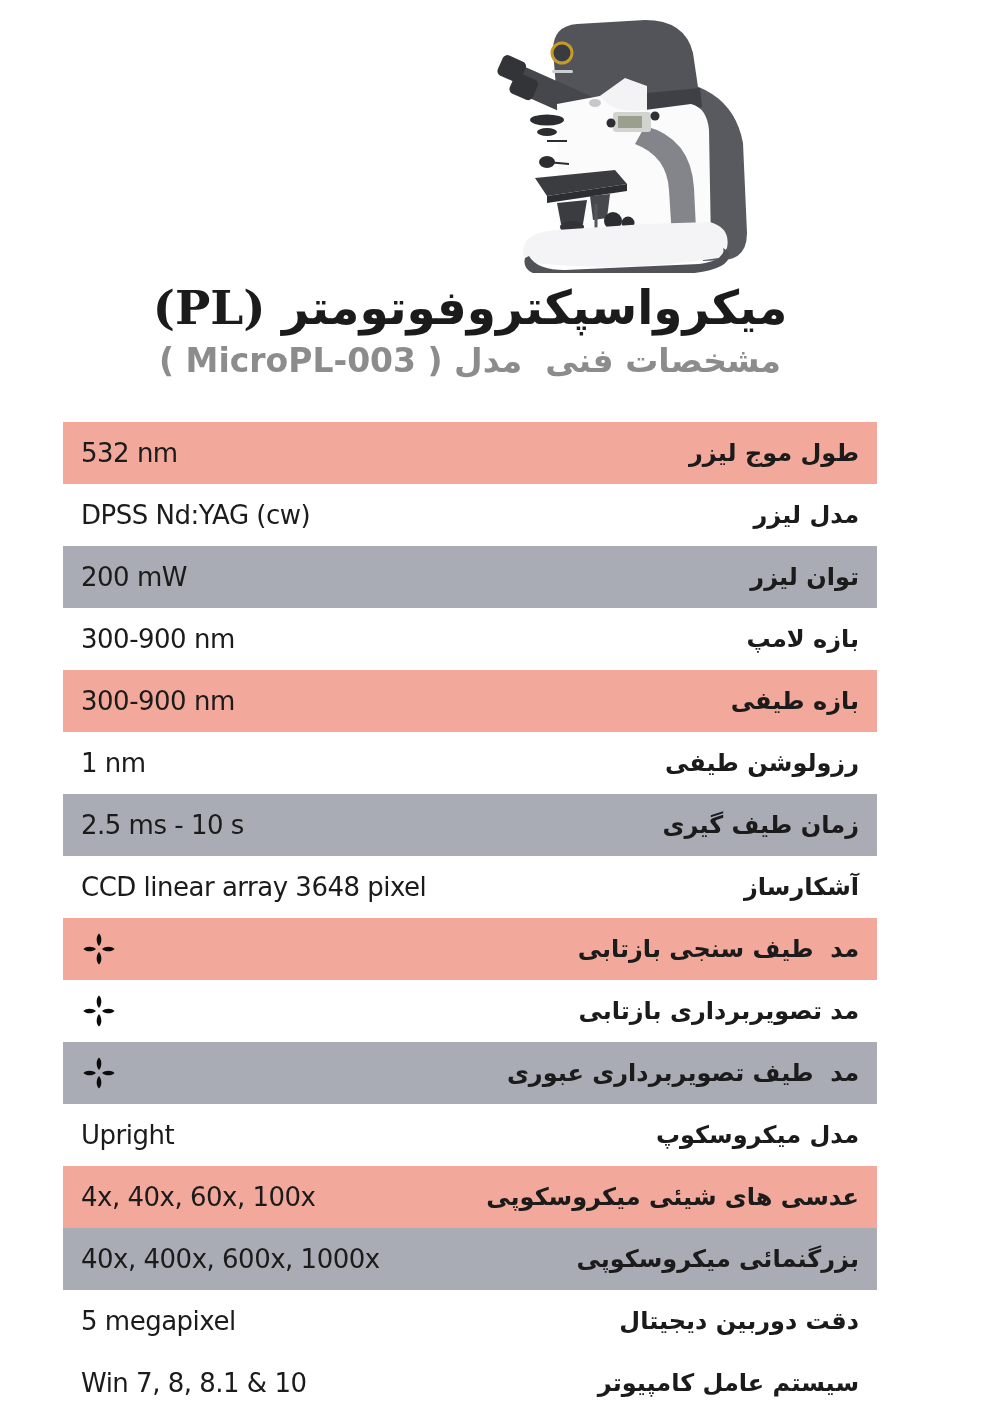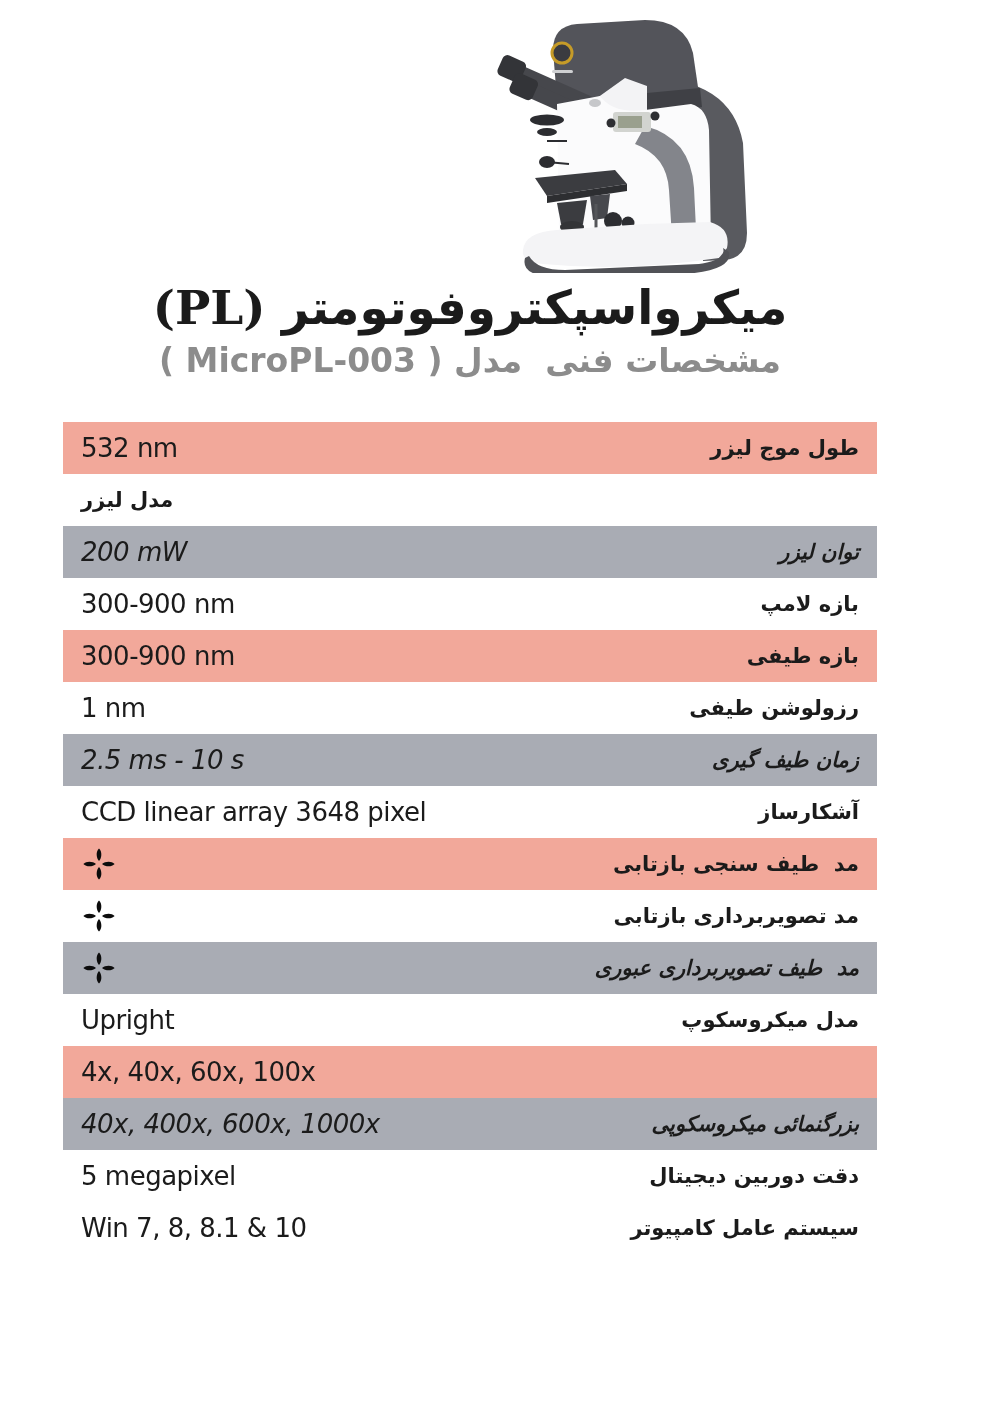--- a/index.html
+++ b/index.html
@@ -29,34 +29,34 @@
   .subtitle{
     margin:8px 0 0 0;direction:rtl;
     font-size:33px;font-weight:bold;color:var(--subtitle,#8c8c8c);
     white-space:pre;line-height:1.15;
   }
   
   .spec-table{
     position:absolute;left:63px;top:422px;width:814px;
   }
   .spec-row{
-    height:52px;
+    height:62px;
     display:flex;align-items:center;justify-content:space-between;
     padding:0 18px;box-sizing:border-box;
   }
   .bg-salmon{background:var(--row_salmon,#f2a89a);}
-  .bg-gray{background:var(--row_gray,#a9acb4);font-style:italic;}
+  .bg-gray{background:var(--row_gray,#a9acb4);}
   .bg-white{background:transparent;}
   .spec-value{
     font-size:26px;color:var(--text,#1b1b1b);
     letter-spacing:-0.5px;white-space:pre;
     direction:ltr;
   }
   .spec-label{
-    font-size:21px;font-weight:bold;color:var(--text,#1b1b1b);
+    font-size:24px;font-weight:bold;color:var(--text,#1b1b1b);
     direction:rtl;white-space:pre;
   }
   .petal-icon{width:36px;height:36px;display:block;}
 </style>
 </head>
 <body>
 
 <div class="page">
 
   <div class="microscope">
@@ -119,20 +119,21 @@
     <h2 class="subtitle">مشخصات فنی  مدل ( MicroPL-003 )</h2>
   </div>
 
   <div class="spec-table">
       <div class="spec-row bg-salmon">
     <span class="spec-value">532 nm</span>
 
     <span class="spec-label">طول موج لیزر</span>
   </div>
       <div class="spec-row bg-white">
+    <span class="spec-value">DPSS Nd:YAG (cw)</span>
 
     <span class="spec-label">مدل لیزر</span>
   </div>
       <div class="spec-row bg-gray">
     <span class="spec-value">200 mW</span>
 
     <span class="spec-label">توان لیزر</span>
   </div>
       <div class="spec-row bg-white">
     <span class="spec-value">300-900 nm</span>
@@ -196,20 +197,21 @@
     <span class="spec-label">مد  طیف تصویربرداری عبوری</span>
   </div>
       <div class="spec-row bg-white">
     <span class="spec-value">Upright</span>
 
     <span class="spec-label">مدل میکروسکوپ</span>
   </div>
       <div class="spec-row bg-salmon">
     <span class="spec-value">4x, 40x, 60x, 100x</span>
 
+    <span class="spec-label">عدسی های شیئی میکروسکوپی</span>
   </div>
       <div class="spec-row bg-gray">
     <span class="spec-value">40x, 400x, 600x, 1000x</span>
 
     <span class="spec-label">بزرگنمائی میکروسکوپی</span>
   </div>
       <div class="spec-row bg-white">
     <span class="spec-value">5 megapixel</span>
 
     <span class="spec-label">دقت دوربین دیجیتال</span>

